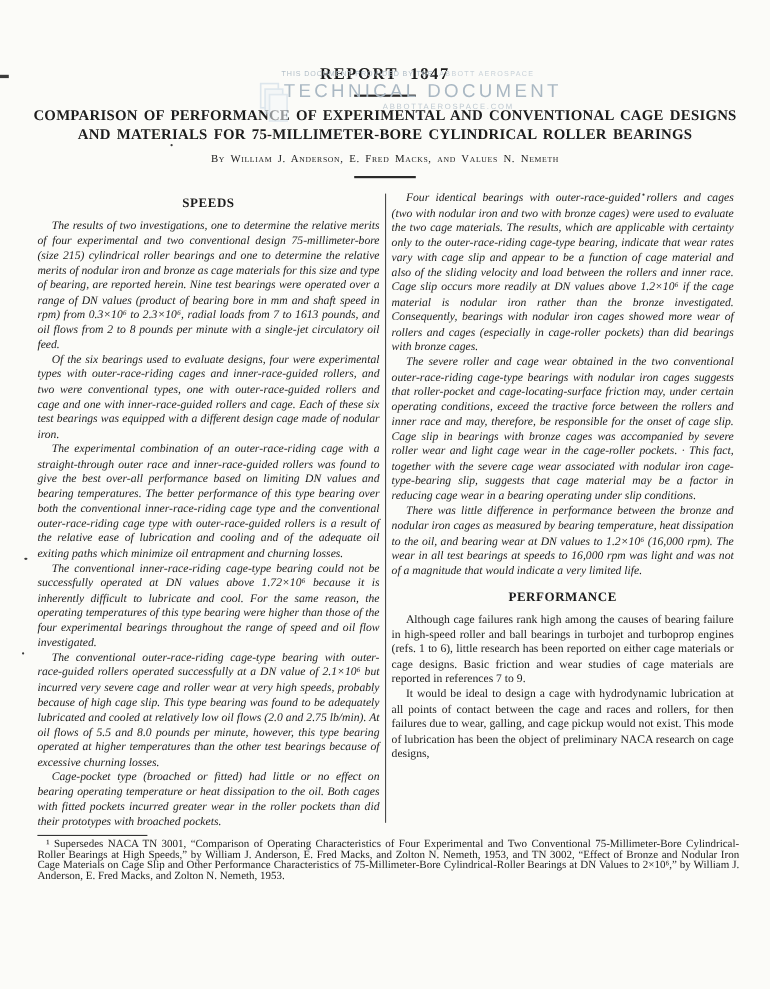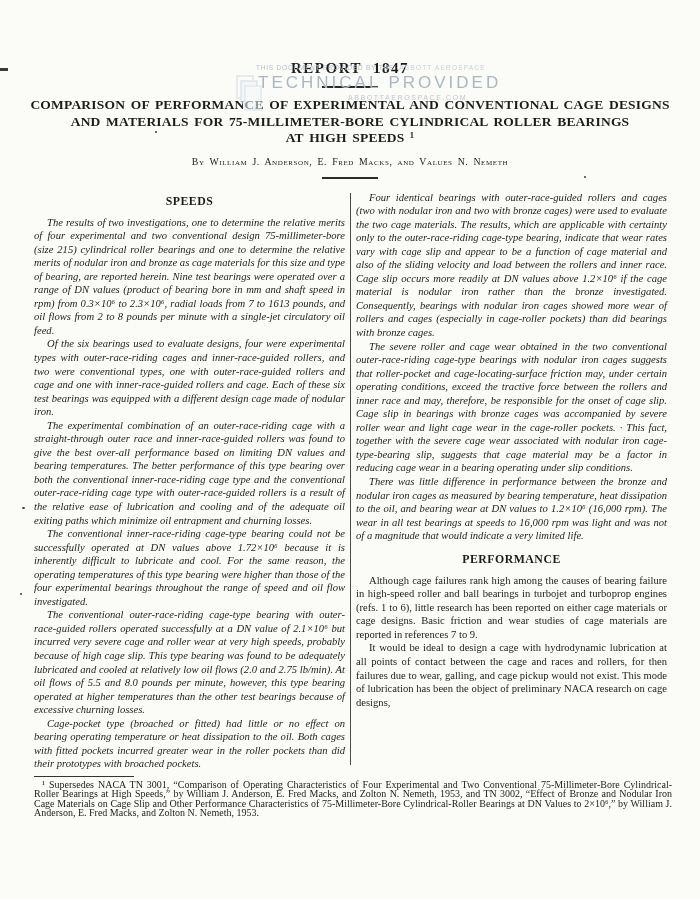--- a/index.html
+++ b/index.html
@@ -78,30 +78,29 @@
 
   <div class="watermark">
     <span class="wm-icon">
       <svg width="30" height="42" viewBox="0 0 30 42">
         <rect x="3" y="3" width="16" height="22" fill="none" stroke="#c6d6e4" stroke-width="1.5"></rect>
         <rect x="7" y="8" width="16" height="22" fill="#eef3f7" stroke="#c6d6e4" stroke-width="1.5"></rect>
         <rect x="11" y="13" width="16" height="24" fill="#f4f8fb" stroke="#cddbe7" stroke-width="1.5"></rect>
       </svg>
     </span>
     <div class="wm-line1"><span>THIS DOCUMENT PROVIDED BY THE</span>&nbsp;&nbsp;<span class="wm-brand">ABBOTT AEROSPACE</span></div>
-    <div class="wm-line2">TECHNICAL PROVIDED</div>
+    <div class="wm-line2">TECHNICAL DOCUMENT</div>
     <div class="wm-line3">ABBOTTAEROSPACE.COM</div>
   </div>
 
   <div class="report-label">REPORT 1847</div>
   <div class="center-rule"></div>
   <div class="title">
     <div>COMPARISON OF PERFORMANCE OF EXPERIMENTAL AND CONVENTIONAL CAGE DESIGNS</div>
     <div>AND MATERIALS FOR 75-MILLIMETER-BORE CYLINDRICAL ROLLER BEARINGS</div>
-    <div>AT HIGH SPEEDS ¹</div>
   </div>
   <div class="byline">By William J. Anderson, E. Fred Macks, and Values N. Nemeth</div>
   <div class="center-rule lower"></div>
 
   <div class="columns">
     <div class="col">
       <div class="section-heading">SPEEDS</div>
       <p class="it">The results of two investigations, one to determine the relative merits of four experimental and two conventional design 75-millimeter-bore (size 215) cylindrical roller bearings and one to determine the relative merits of nodular iron and bronze as cage materials for this size and type of bearing, are reported herein.  Nine test bearings were operated over a range of DN values (product of bearing bore in mm and shaft speed in rpm) from 0.3×10⁶ to 2.3×10⁶, radial loads from 7 to 1613 pounds, and oil flows from 2 to 8 pounds per minute with a single-jet circulatory oil feed.</p>
       <p class="it">Of the six bearings used to evaluate designs, four were experimental types with outer-race-riding cages and inner-race-guided rollers, and two were conventional types, one with outer-race-guided rollers and cage and one with inner-race-guided rollers and cage.  Each of these six test bearings was equipped with a different design cage made of nodular iron.</p>
       <p class="it">The experimental combination of an outer-race-riding cage with a straight-through outer race and inner-race-guided rollers was found to give the best over-all performance based on limiting DN values and bearing temperatures.  The better performance of this type bearing over both the conventional inner-race-riding cage type and the conventional outer-race-riding cage type with outer-race-guided rollers is a result of the relative ease of lubrication and cooling and of the adequate oil exiting paths which minimize oil entrapment and churning losses.</p>

